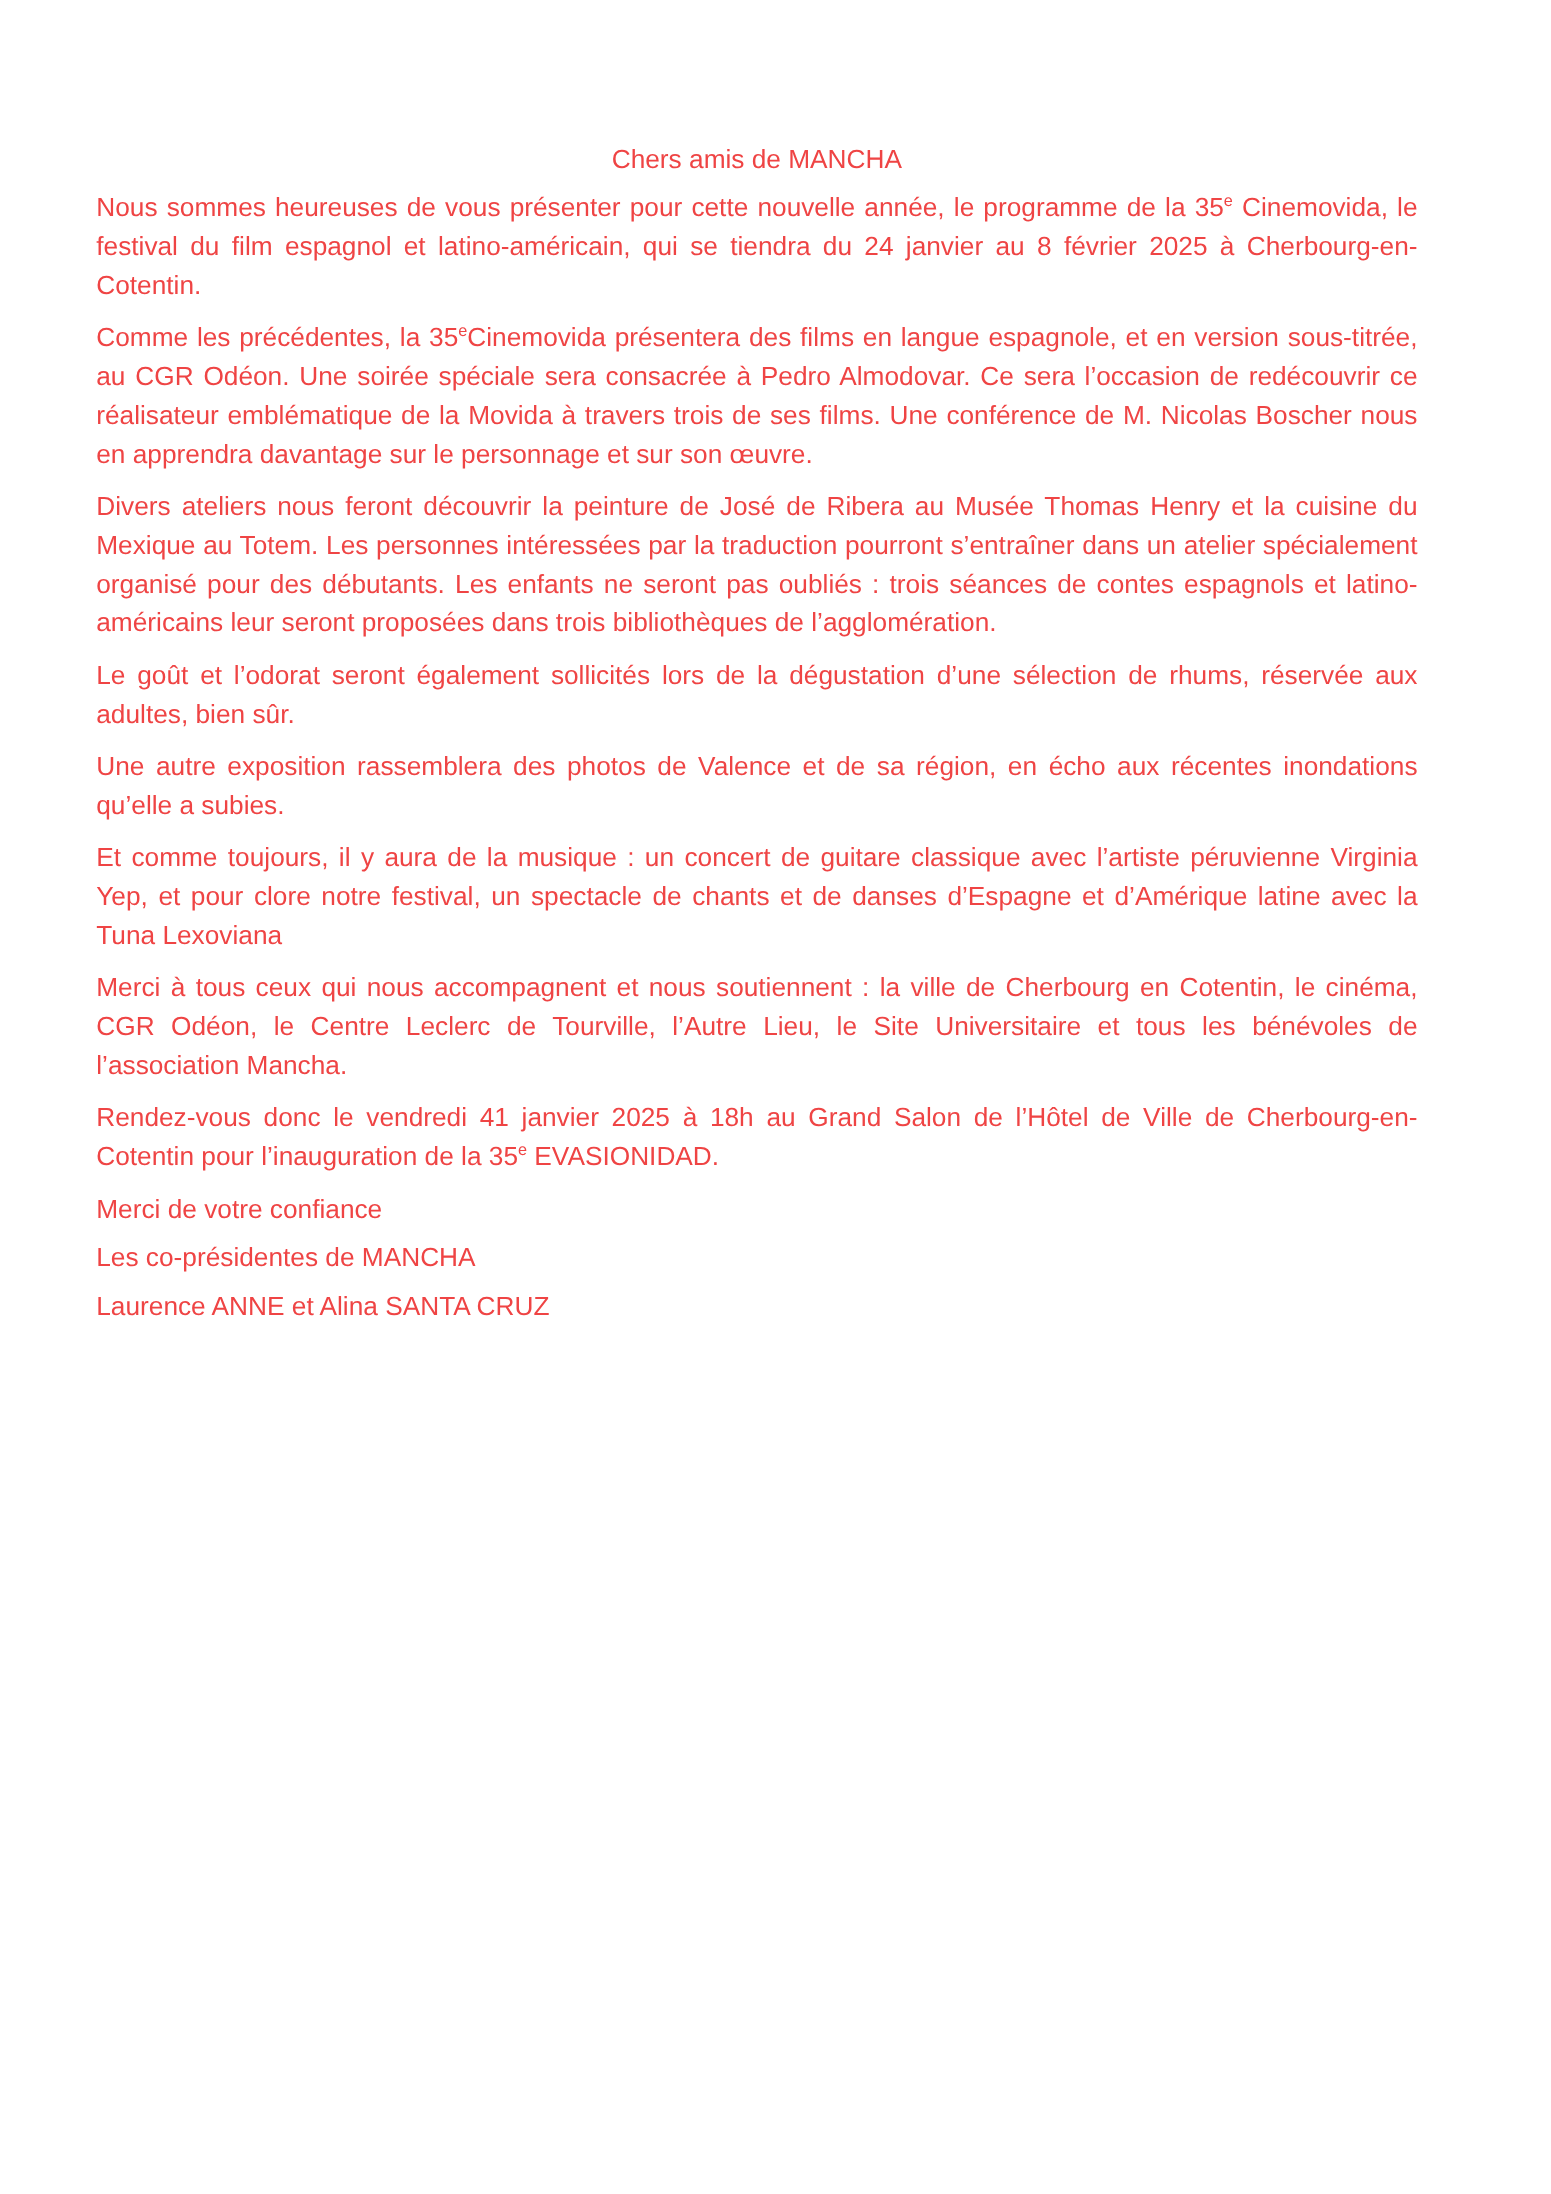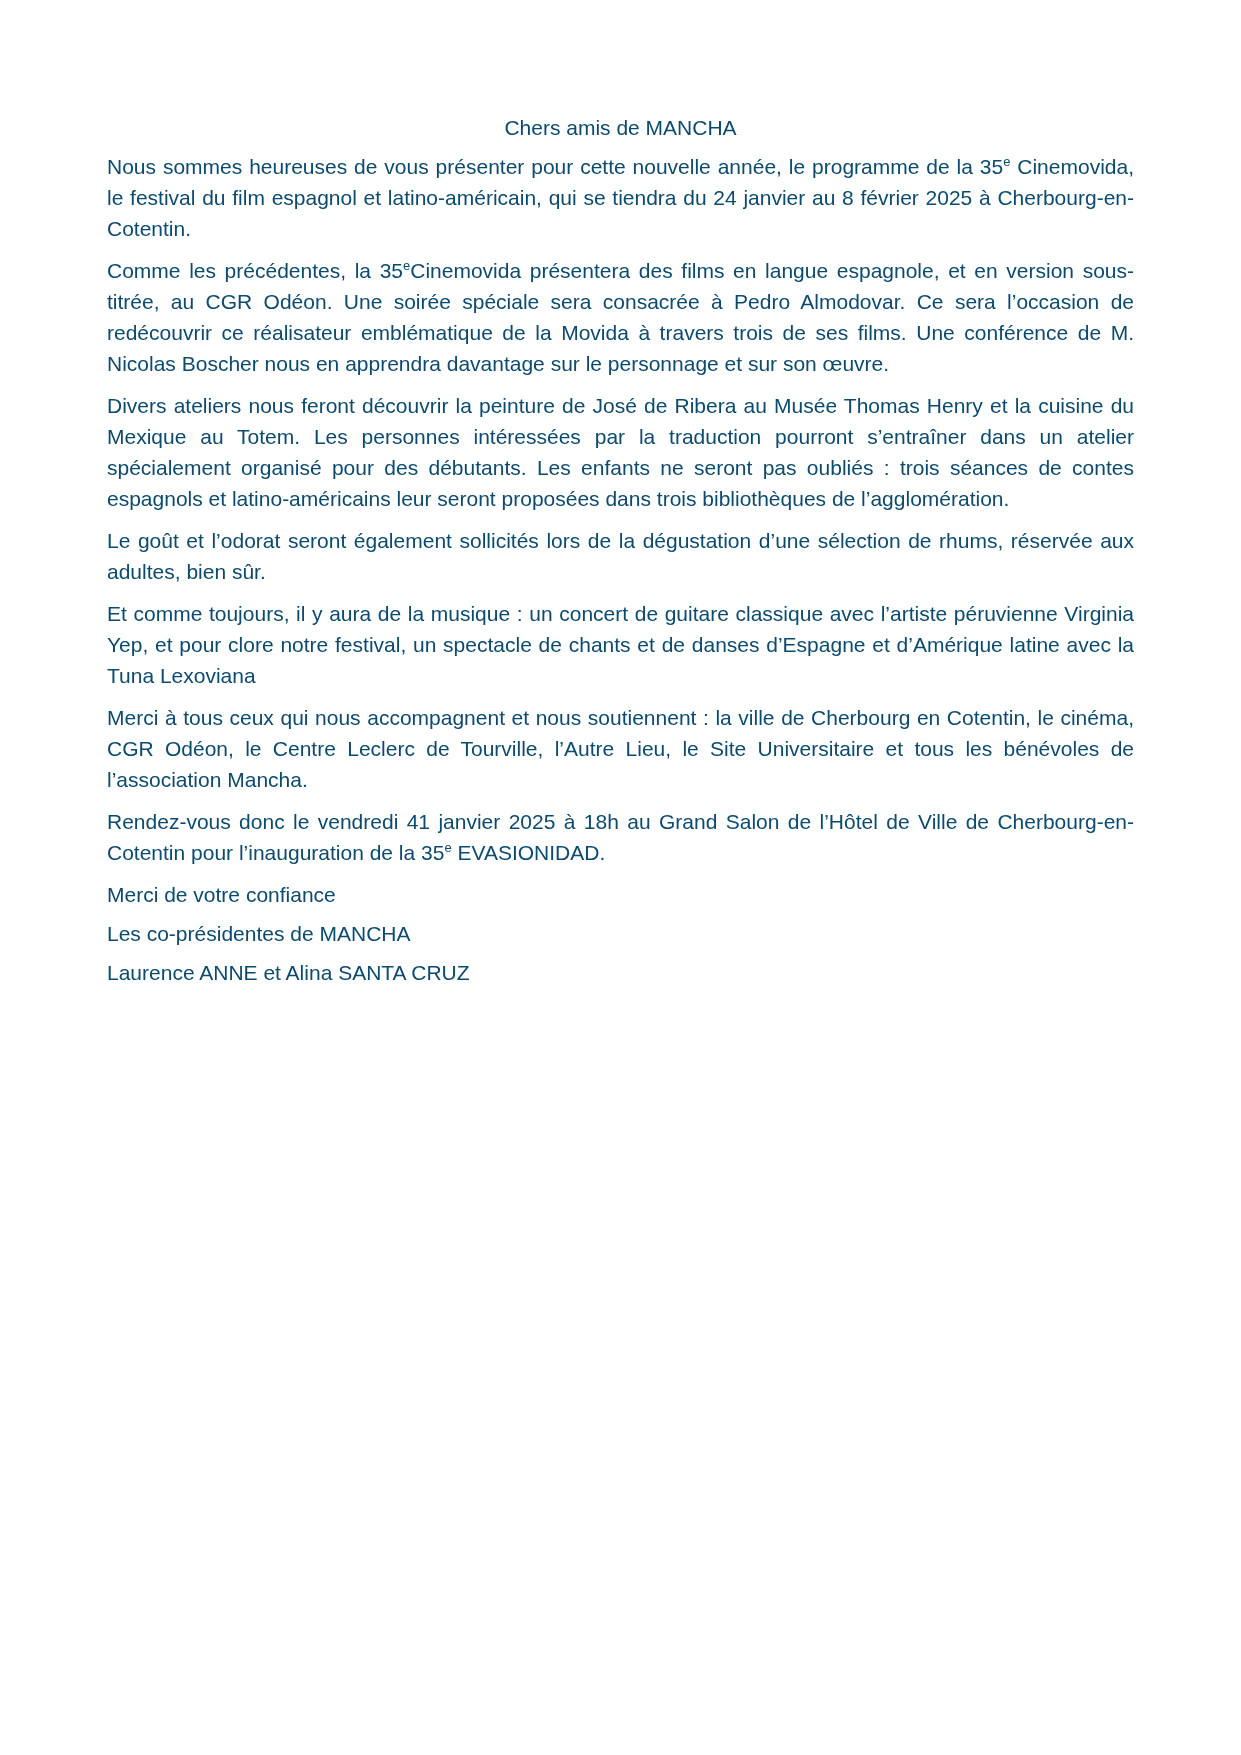--- a/index.html
+++ b/index.html
@@ -7,25 +7,25 @@
     padding: 0;
     background: #ffffff;
   }
   .page {
     position: relative;
     width: 1241px;
     height: 1755px;
     box-sizing: border-box;
     margin: 0 auto;
     background: #ffffff;
-    color: #0c4a6e;
+    color: #ef4444;
     font-family: "Liberation Sans", "DejaVu Sans", sans-serif;
     font-size: 21px;
     line-height: 31px;
-    padding: 112px 107px 40px 107px;
+    padding: 112px 107px 40px 77px;
     overflow: hidden;
   }
   .doc-title {
     text-align: center;
     margin: 0 0 8px 0;
   }
   .para {
     text-align: justify;
     text-justify: inter-word;
     margin: 0 0 11px 0;
@@ -50,20 +50,21 @@
   <p class="para"><span>Nous sommes heureuses de vous présenter pour cette nouvelle année, le programme de la 35</span><sup>e</sup><span> Cinemovida, le festival du film espagnol et latino-américain, qui se tiendra du 24 janvier au 8 février 2025 à Cherbourg-en-Cotentin.</span></p>
 
   <p class="para"><span>Comme les précédentes, la 35</span><sup>e</sup><span>Cinemovida présentera des films en langue espagnole, et en version sous-titrée, au CGR Odéon. Une soirée spéciale sera consacrée à Pedro Almodovar. Ce sera l’occasion de redécouvrir ce réalisateur emblématique de la Movida à travers trois de ses films. Une conférence de M. Nicolas Boscher nous en apprendra davantage sur le personnage et sur son œuvre.</span></p>
 
 
   <p class="para"><span>Divers ateliers nous feront découvrir la peinture de José de Ribera au Musée Thomas Henry et la cuisine du Mexique au Totem. Les personnes intéressées par la traduction pourront s’entraîner dans un atelier spécialement organisé pour des débutants. Les enfants ne seront pas oubliés : trois séances de contes espagnols et latino-américains leur seront proposées dans trois bibliothèques de l’agglomération.</span><sup></sup><span></span></p>
 
   <p class="para"><span>Le goût et l’odorat seront également sollicités lors de la dégustation d’une sélection de rhums, réservée aux adultes, bien sûr.</span><sup></sup><span></span></p>
 
 
+  <p class="para"><span>Une autre exposition rassemblera des photos de Valence et de sa région, en écho aux récentes inondations qu’elle a subies.</span><sup></sup><span></span></p>
 
   <p class="para"><span>Et comme toujours, il y aura de la musique : un concert de guitare classique avec l’artiste péruvienne Virginia Yep, et pour clore notre festival, un spectacle de chants et de danses d’Espagne et d’Amérique latine avec la Tuna Lexoviana</span><sup></sup><span></span></p>
 
 
   <p class="para"><span>Merci à tous ceux qui nous accompagnent et nous soutiennent : la ville de Cherbourg en Cotentin, le cinéma, CGR Odéon, le Centre Leclerc de Tourville, l’Autre Lieu, le Site Universitaire et tous les bénévoles de l’association Mancha.</span><sup></sup><span></span></p>
 
   <p class="para"><span>Rendez-vous donc le vendredi 41 janvier 2025 à 18h au Grand Salon de l’Hôtel de Ville de Cherbourg-en-Cotentin pour l’inauguration de la 35</span><sup>e</sup><span> EVASIONIDAD.</span></p>
 
   <p class="center-line">Merci de votre confiance</p>
   <p class="center-line">Les co-présidentes de MANCHA</p>

